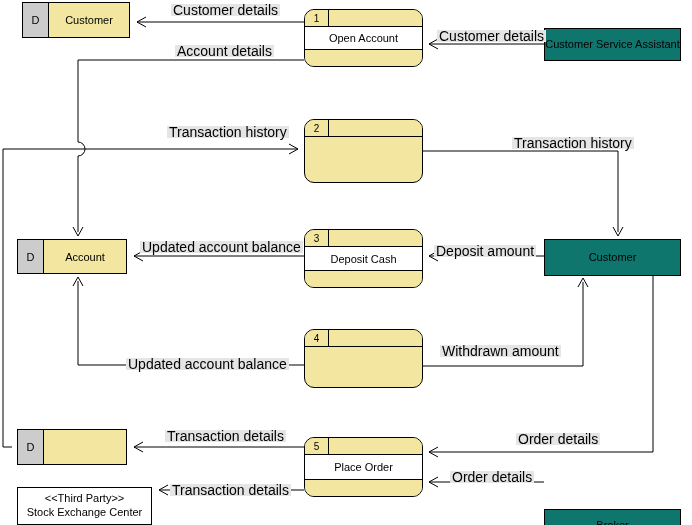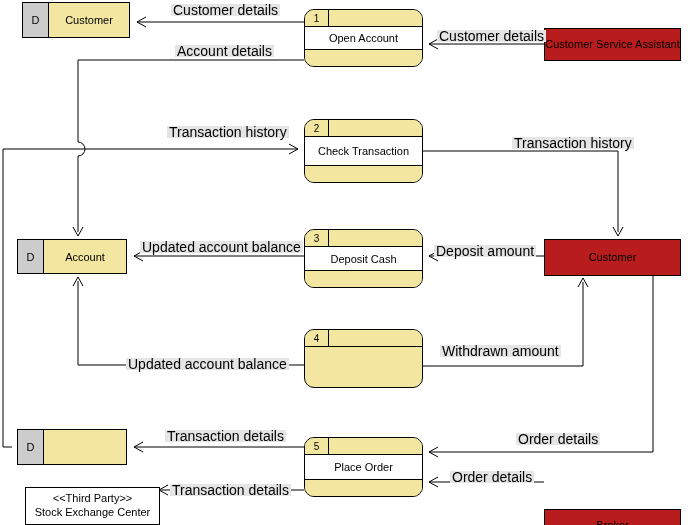--- a/index.html
+++ b/index.html
@@ -10,21 +10,21 @@
   
   .store{position:absolute;box-sizing:border-box;border:1px solid #000;display:flex;
          background:#f2e6a0;}
   .store .dcell{width:26px;flex:0 0 26px;box-sizing:border-box;border-right:1px solid #000;
                 background:#cccccc;display:flex;align-items:center;justify-content:center;
                 font-size:11px;color:#000;}
   .store .sname{flex:1;display:flex;align-items:center;justify-content:center;
                 font-size:11px;color:#000;text-align:center;padding:0 2px;}
 
   
-  .entity{position:absolute;box-sizing:border-box;border:1px solid #000;background:#b91c1c;
+  .entity{position:absolute;box-sizing:border-box;border:1px solid #000;background:#0f766e;
           display:flex;align-items:center;justify-content:center;text-align:center;
           font-size:11px;color:#000;line-height:1.25;}
   .entity.plain{background:#ffffff;}
 
   
   .process{position:absolute;box-sizing:border-box;border:1px solid #000;border-radius:10px;
            background:#f2e6a0;overflow:hidden;display:flex;flex-direction:column;}
   .process .pnumrow{flex:0 0 16px;display:flex;border-bottom:1px solid #000;background:#f2e6a0;}
   .process .pnum{width:24px;flex:0 0 24px;box-sizing:border-box;border-right:1px solid #000;
                  display:flex;align-items:center;justify-content:center;font-size:10px;color:#000;}
@@ -84,40 +84,39 @@
         <div class="sname">Account</div>
       </div>
       <div class="store" style="left: 17px; top: 429px; width: 110px; height: 36px;">
         <div class="dcell">D</div>
       </div>
     </div>
   <div id="entities-layer">
       <div class="entity" style="left: 544px; top: 28px; width: 137px; height: 33px;">Customer Service Assistant</div>
       <div class="entity" style="left: 544px; top: 239px; width: 137px; height: 37px;">Customer</div>
       <div class="entity" style="left: 544px; top: 466px; width: 137px; height: 33px; margin-top: 43px;">Broker</div>
-      <div class="entity plain" style="left: 17px; top: 487px; width: 135px; height: 38px; flex-direction: column; margin-left: 8px;">
+      <div class="entity plain" style="left: 17px; top: 487px; width: 135px; height: 38px; flex-direction: column;">
         <div>&lt;&lt;Third Party&gt;&gt;</div>
         <div>Stock Exchange Center</div>
       </div>
     </div>
   <div id="processes-layer">
       <div class="process" style="left: 304px; top: 9px; width: 119px; height: 58px;">
         <div class="pnumrow">
           <div class="pnum">1</div>
           <div class="pnumfill"></div>
         </div>
         <div class="pname">Open Account</div>
         <div class="pfoot"></div>
       </div>
       <div class="process" style="left: 304px; top: 119px; width: 119px; height: 64px;">
         <div class="pnumrow">
           <div class="pnum">2</div>
           <div class="pnumfill"></div>
         </div>
-        <div class="pname">Check Transaction</div>
         <div class="pfoot"></div>
       </div>
       <div class="process" style="left: 304px; top: 229px; width: 119px; height: 59px;">
         <div class="pnumrow">
           <div class="pnum">3</div>
           <div class="pnumfill"></div>
         </div>
         <div class="pname">Deposit Cash</div>
         <div class="pfoot"></div>
       </div>

